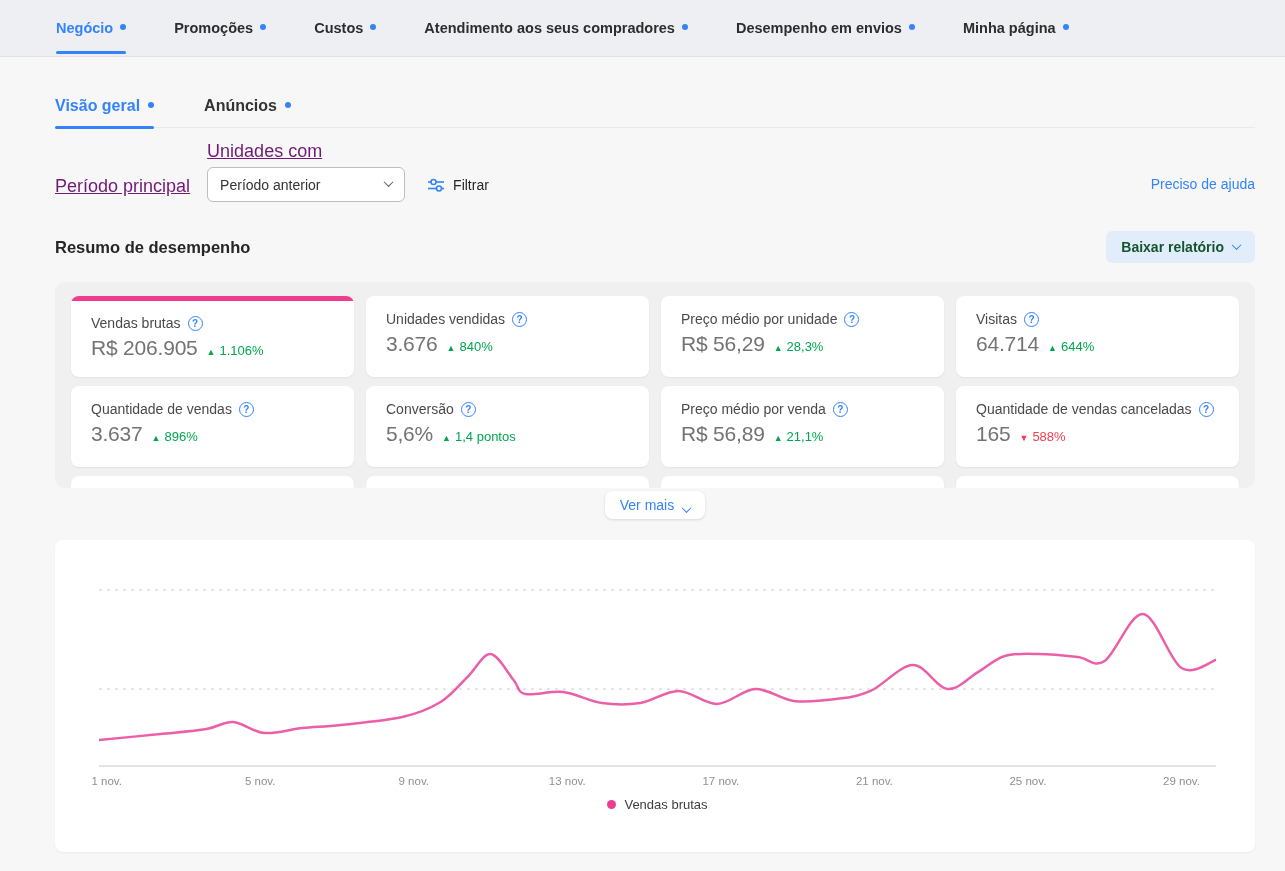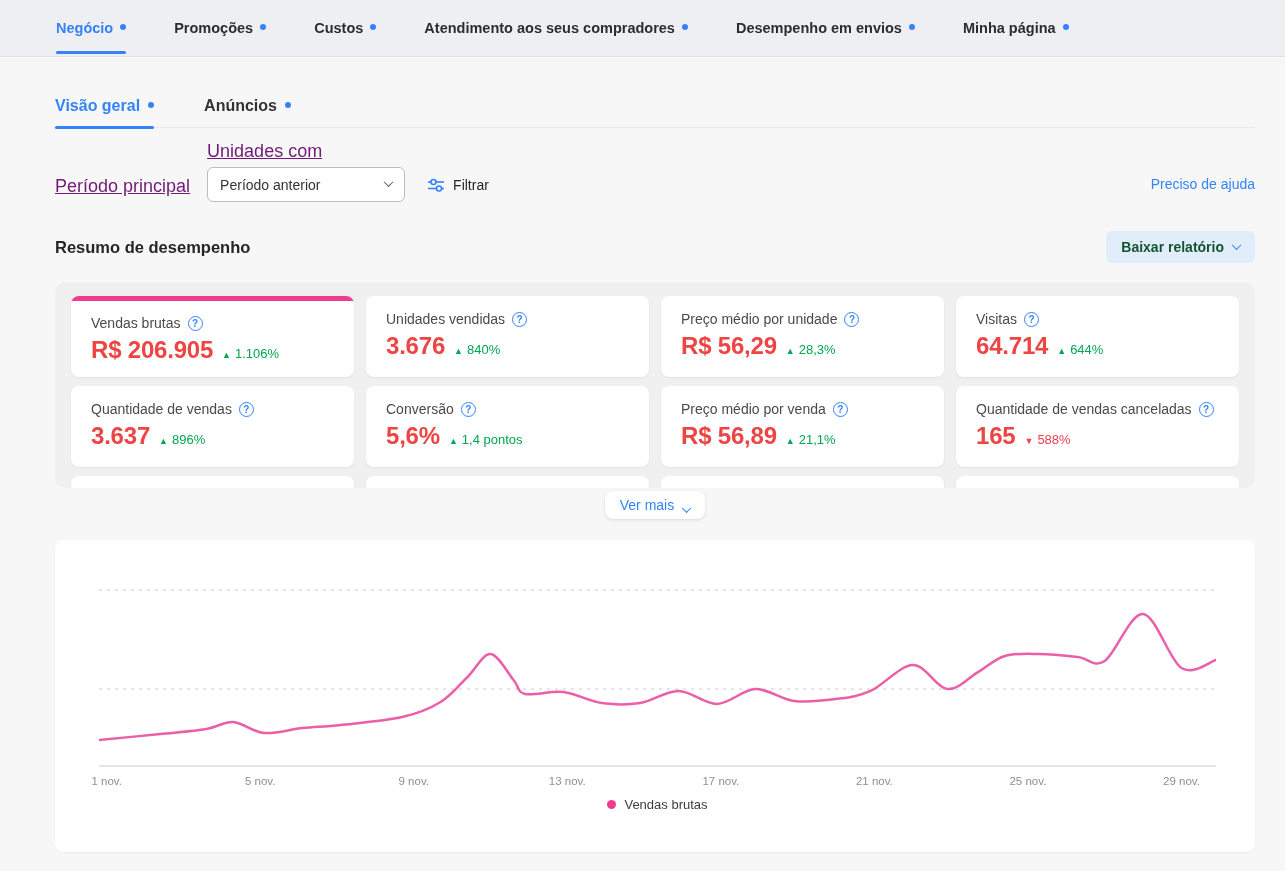--- a/index.html
+++ b/index.html
@@ -55,21 +55,21 @@
   .card { position:relative; background:#fff; border-radius:8px; box-shadow:0 1px 2px rgba(0,0,0,.06);
     padding:15px 20px 0; overflow:hidden; cursor:pointer; }
   .card.selected::before { content:""; position:absolute; top:0; left:0; right:0; height:5px; background:var(--accent-pink); }
   .card.selected { padding-top:19px; }
   .card-label-row { display:flex; align-items:center; gap:7px; }
   .card-label { font-size:14px; color:#4a4a4a; }
   .help-icon { width:15px; height:15px; border:1.3px solid #3483fa; border-radius:50%;
     color:#3483fa; font-size:10px; font-weight:700; display:inline-flex; align-items:center;
     justify-content:center; flex:none; cursor:pointer; }
   .card-value-row { margin-top:5px; display:flex; align-items:baseline; gap:9px; }
-  .card-value { font-size:24px; font-weight:700; color:#ef4444; letter-spacing:-.2px; }
+  .card-value { font-size:21px; font-weight:400; color:#737373; letter-spacing:-.2px; }
   .card-delta { font-size:13px; display:flex; align-items:baseline; gap:4px; }
   .card-delta .tri { font-size:9px; }
   .card-delta.up { color:#00a650; }
   .card-delta.down { color:#f23d4f; }
 
   .vermais-pill { position:relative; z-index:2; margin:3px auto 0; display:flex; align-items:flex-end;
     gap:9px; background:#fff; border:none; border-radius:8px; padding:6px 15px; font-size:14px;
     color:#3483fa; box-shadow:0 1px 3px rgba(0,0,0,.12); cursor:pointer; font-family:inherit; }
   .vermais-pill .chev { margin-top:-3px; }
 

